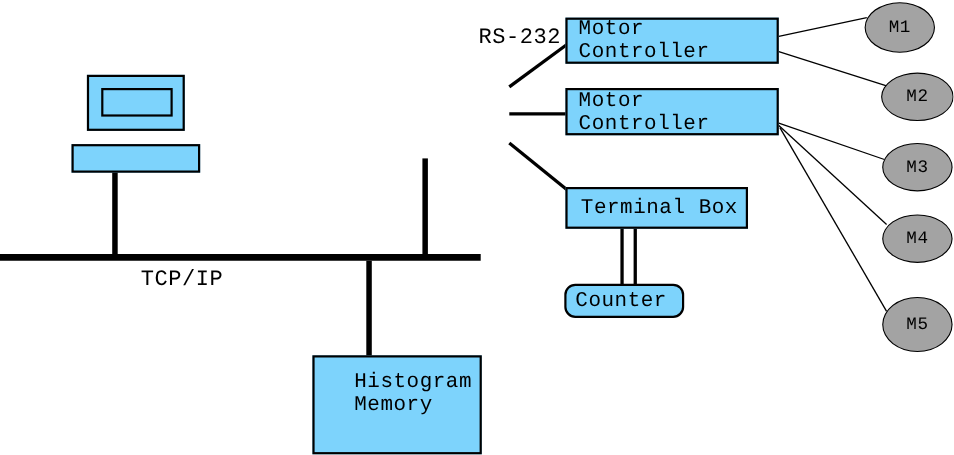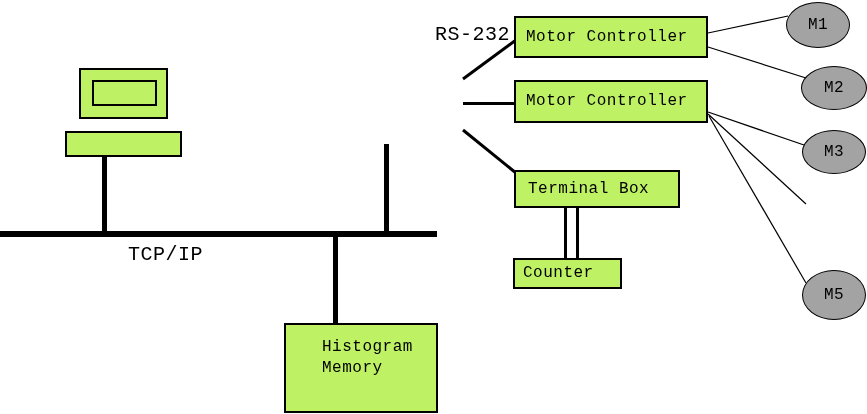--- a/index.html
+++ b/index.html
@@ -12,22 +12,22 @@
     color: #000000;
     overflow: hidden;
     letter-spacing: 0.5px;
   }
   .wires { position: absolute; left: 0; top: 0; }
   .wires line { stroke: #000000; }
   .box {
     position: absolute;
     box-sizing: border-box;
     border: 2px solid #000000;
-    background: #bef264;
-    font-size: 16px;
+    background: #7dd3fc;
+    font-size: 19px;
     line-height: 21px;
   }
   .vcenter { display: flex; align-items: center; }
   .lbl {
     position: absolute;
     font-size: 20px;
     line-height: 18px;
     white-space: nowrap;
   }
   .motor {
@@ -43,21 +43,21 @@
   }
   
   .monitor  { left: 79px;  top: 68px;  width: 89px;  height: 51px; }
   .screen   { left: 92px;  top: 80px;  width: 65px;  height: 26px; }
   .keyboard { left: 65px;  top: 131px; width: 117px; height: 26px; }
   
   .terminal-server   { left: 322px; top: 66px;  width: 141px; height: 79px; padding: 14px 0 0 13px; }
   .motor-controller-1{ left: 514px; top: 16px;  width: 194px; height: 42px; padding-left: 10px; }
   .motor-controller-2{ left: 514px; top: 80px;  width: 194px; height: 43px; padding-left: 10px; }
   .counter-box       { left: 514px; top: 170px; width: 166px; height: 38px; padding-left: 12px; }
-  .counter           { left: 513px; top: 258px; width: 109px; height: 31px; padding-left: 8px; }
+  .counter           { left: 513px; top: 258px; width: 109px; height: 31px; padding-left: 8px; border-radius: 10px; }
   .histogram-memory  { left: 284px; top: 323px; width: 154px; height: 90px; padding: 12px 0 0 36px; }
   
   .daq-label   { left: 66px;  top: 171px; }
   .tcpip-label { left: 128px; top: 246px; }
   .rs232-label { left: 435px; top: 26px; }
   
   .m1 { left: 786px; top: 2px;   width: 64px; height: 46px; }
   .m2 { left: 801px; top: 66px;  width: 66px; height: 44px; }
   .m3 { left: 802px; top: 130px; width: 64px; height: 44px; }
   .m4 { left: 802px; top: 195px; width: 64px; height: 44px; }
@@ -94,15 +94,16 @@
 
   <div class="box vcenter motor-controller-1">Motor Controller</div>
   <div class="box vcenter motor-controller-2">Motor Controller</div>
   <div class="box vcenter counter-box">Terminal Box</div>
   <div class="box vcenter counter">Counter</div>
   <div class="box histogram-memory">Histogram Memory</div>
 
   <div class="motor m1">M1</div>
   <div class="motor m2">M2</div>
   <div class="motor m3">M3</div>
+  <div class="motor m4">M4</div>
   <div class="motor m5">M5</div>
 
 </div>
 
 </body></html>

